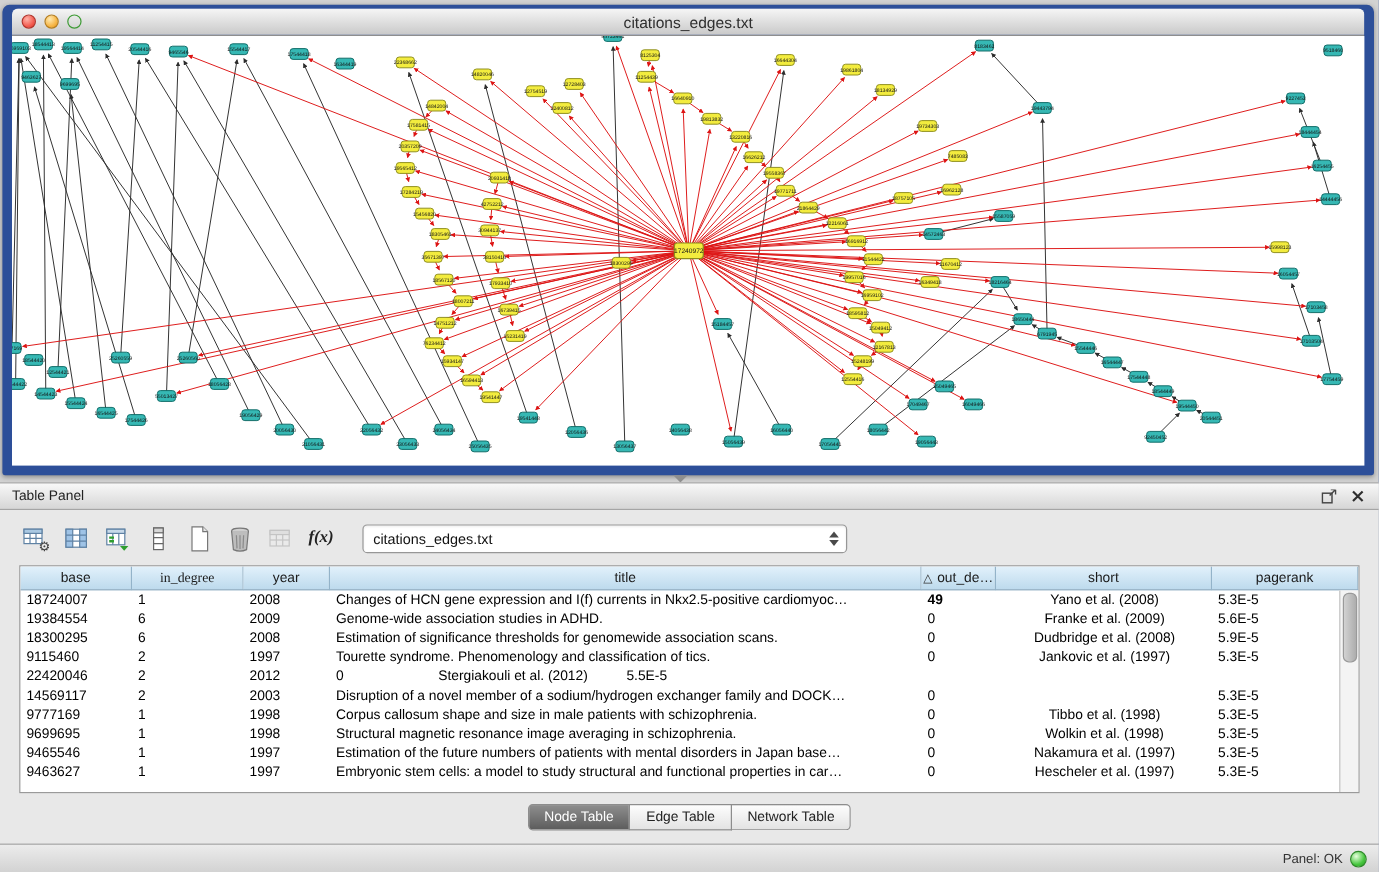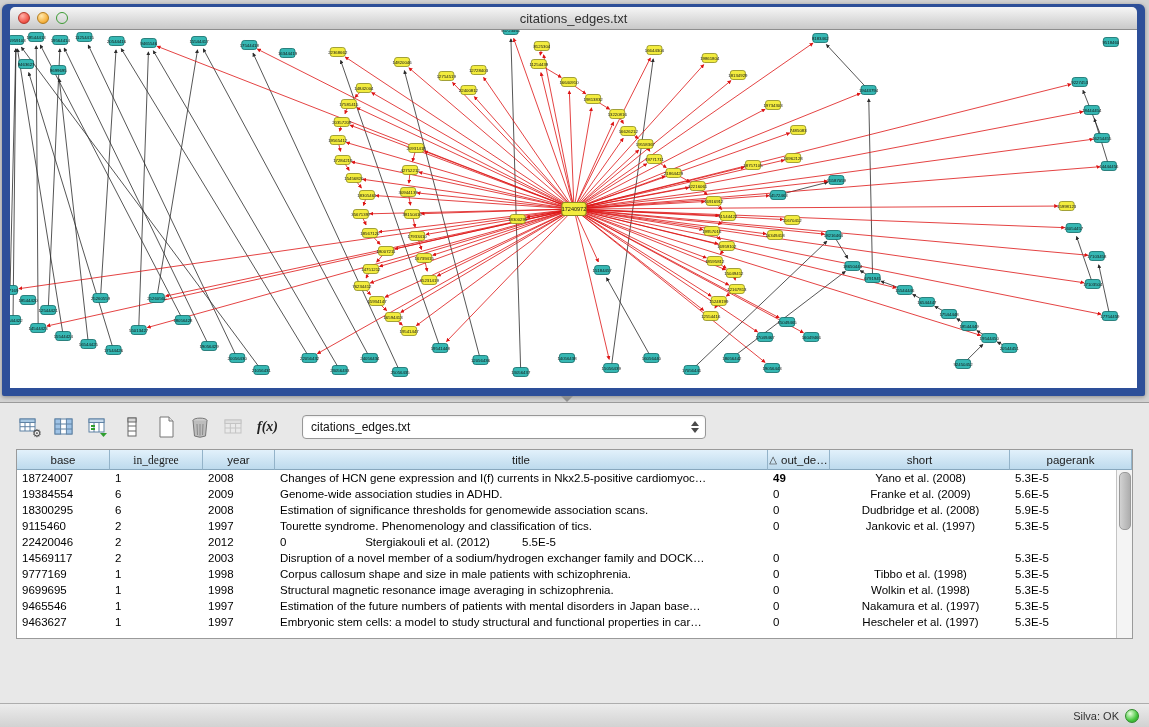--- a/index.html
+++ b/index.html
@@ -748,20 +748,35 @@
               <text x="751" y="308.6" text-anchor="middle" font-size="4.3" fill="#141414">17049467</text>
             </g>
           </g>
       </svg>
     </div>
   </div>
 
   <div class="split-handle"></div>
 
   <div class="table-panel">
+    <div class="panel-header">
+      <span class="panel-title">Table Panel</span>
+      <span class="flex"></span>
+      <span class="hdr-ic">
+        <svg width="13" height="12" viewBox="0 0 13 12">
+            <rect x="1" y="3" width="8" height="8" fill="none" stroke="#444" stroke-width="1.2"></rect>
+            <path d="M7 5 L12 0 M12 0 L12 4 M12 0 L8 0" stroke="#444" stroke-width="1.2" fill="none"></path>
+          </svg>
+      </span>
+      <span class="hdr-ic">
+        <svg width="11" height="11" viewBox="0 0 11 11">
+            <path d="M1.5 1.5 L9.5 9.5 M9.5 1.5 L1.5 9.5" stroke="#2e2e2e" stroke-width="1.8"></path>
+          </svg>
+      </span>
+    </div>
 
     <div class="panel-body">
       <div class="toolbar">
         <button class="tb-btn">
           <svg width="22" height="22" viewBox="0 0 22 22">
               <rect x="1" y="3" width="15" height="12" fill="#fff" stroke="#5f82a4"></rect>
               <rect x="1" y="3" width="15" height="3.5" fill="#a9c8e2" stroke="#5f82a4"></rect>
               <line x1="6" y1="6.5" x2="6" y2="15" stroke="#5f82a4"></line>
               <line x1="11" y1="6.5" x2="11" y2="15" stroke="#5f82a4"></line>
               <line x1="1" y1="10.7" x2="16" y2="10.7" stroke="#5f82a4"></line>
@@ -947,20 +962,25 @@
               <div class="td c4" style="width: 62px;">0</div>
               <div class="td c5" style="width: 180px;">Hescheler et al. (1997)</div>
               <div class="td c6" style="flex: 1 1 0%;">5.3E-5</div>
             </div>
           </div>
         <div class="vscroll">
           <div class="vthumb"></div>
         </div>
       </div>
 
+      <div class="tabs">
+          <div class="tab selected">Node Table</div>
+          <div class="tab">Edge Table</div>
+          <div class="tab">Network Table</div>
+        </div>
     </div>
   </div>
 
   <div class="status-bar">
-    <span>Silva: OK</span>
+    <span>Panel: OK</span>
     <span class="mem-dot"></span>
   </div>
 </div>
 
 </body></html>

